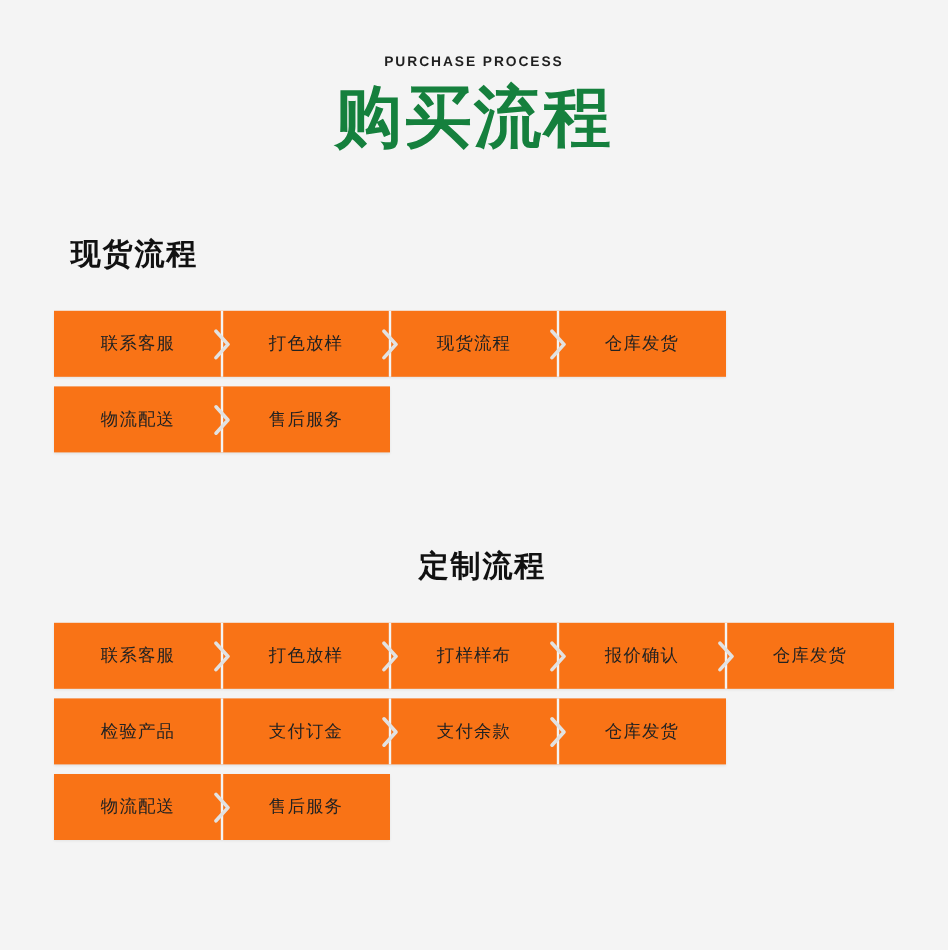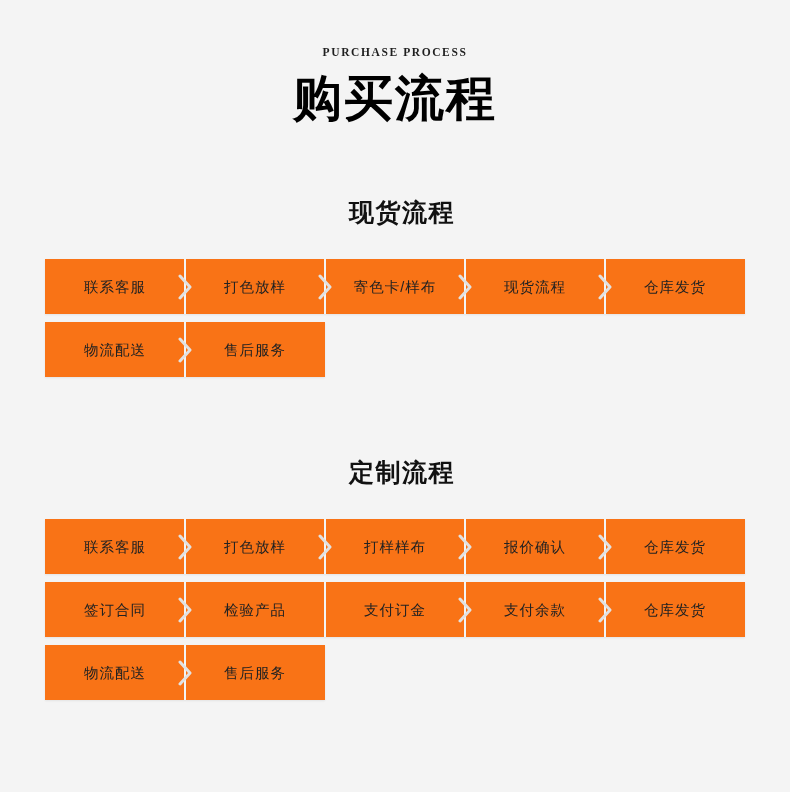--- a/index.html
+++ b/index.html
@@ -20,39 +20,38 @@
   .page-header {
     text-align: center;
     padding-top: 44px;
   }
   .eyebrow {
     font-size: 11.5px;
     font-weight: bold;
     letter-spacing: 1.6px;
     color: #1f1f1f;
     line-height: 16px;
-    font-family: Liberation Serif, serif;
   }
   .main-title {
     font-family: "Liberation Serif", "DejaVu Serif", serif;
-    font-size: 49px;
+    font-size: 56px;
     font-weight: bold;
     letter-spacing: 2px;
-    color: #000000;
+    color: #15803d;
     line-height: 58px;
     margin-top: 10px;
   }
 
   
   .section {
     position: absolute;
     left: 45px;
     width: 700px;
   }
-  #section-stock { top: 196px; text-align: center; }
+  #section-stock { top: 196px; }
   #section-custom { top: 456px; text-align: center; }
 
   .section-title {
     font-family: "Liberation Serif", "DejaVu Serif", serif;
     font-size: 25px;
     font-weight: bold;
     letter-spacing: 1.5px;
     color: #111111;
     line-height: 34px;
     margin: 0 0 29px 14px;
@@ -132,29 +131,20 @@
         <div class="flow-cell">
           <span class="cell-label">打色放样</span>
           <div class="gap-notch"></div>
           <span class="chev">
             <svg width="16" height="26" viewBox="0 0 16 26">
               <polyline points="3,2 13,13 3,24" fill="none" stroke="#e2e2e2" stroke-width="3" stroke-linecap="round" stroke-linejoin="round"></polyline>
             </svg>
           </span>
         </div>
         <div class="flow-cell">
-          <span class="cell-label">寄色卡/样布</span>
-          <div class="gap-notch"></div>
-          <span class="chev">
-            <svg width="16" height="26" viewBox="0 0 16 26">
-              <polyline points="3,2 13,13 3,24" fill="none" stroke="#e2e2e2" stroke-width="3" stroke-linecap="round" stroke-linejoin="round"></polyline>
-            </svg>
-          </span>
-        </div>
-        <div class="flow-cell">
           <span class="cell-label">现货流程</span>
           <div class="gap-notch"></div>
           <span class="chev">
             <svg width="16" height="26" viewBox="0 0 16 26">
               <polyline points="3,2 13,13 3,24" fill="none" stroke="#e2e2e2" stroke-width="3" stroke-linecap="round" stroke-linejoin="round"></polyline>
             </svg>
           </span>
         </div>
         <div class="flow-cell">
           <span class="cell-label">仓库发货</span>
@@ -216,29 +206,20 @@
               <polyline points="3,2 13,13 3,24" fill="none" stroke="#e2e2e2" stroke-width="3" stroke-linecap="round" stroke-linejoin="round"></polyline>
             </svg>
           </span>
         </div>
         <div class="flow-cell">
           <span class="cell-label">仓库发货</span>
         </div>
       </div>
       <div class="flow-row">
         <div class="flow-cell">
-          <span class="cell-label">签订合同</span>
-          <div class="gap-notch"></div>
-          <span class="chev">
-            <svg width="16" height="26" viewBox="0 0 16 26">
-              <polyline points="3,2 13,13 3,24" fill="none" stroke="#e2e2e2" stroke-width="3" stroke-linecap="round" stroke-linejoin="round"></polyline>
-            </svg>
-          </span>
-        </div>
-        <div class="flow-cell">
           <span class="cell-label">检验产品</span>
           <div class="gap-notch"></div>
         </div>
         <div class="flow-cell">
           <span class="cell-label">支付订金</span>
           <div class="gap-notch"></div>
           <span class="chev">
             <svg width="16" height="26" viewBox="0 0 16 26">
               <polyline points="3,2 13,13 3,24" fill="none" stroke="#e2e2e2" stroke-width="3" stroke-linecap="round" stroke-linejoin="round"></polyline>
             </svg>

